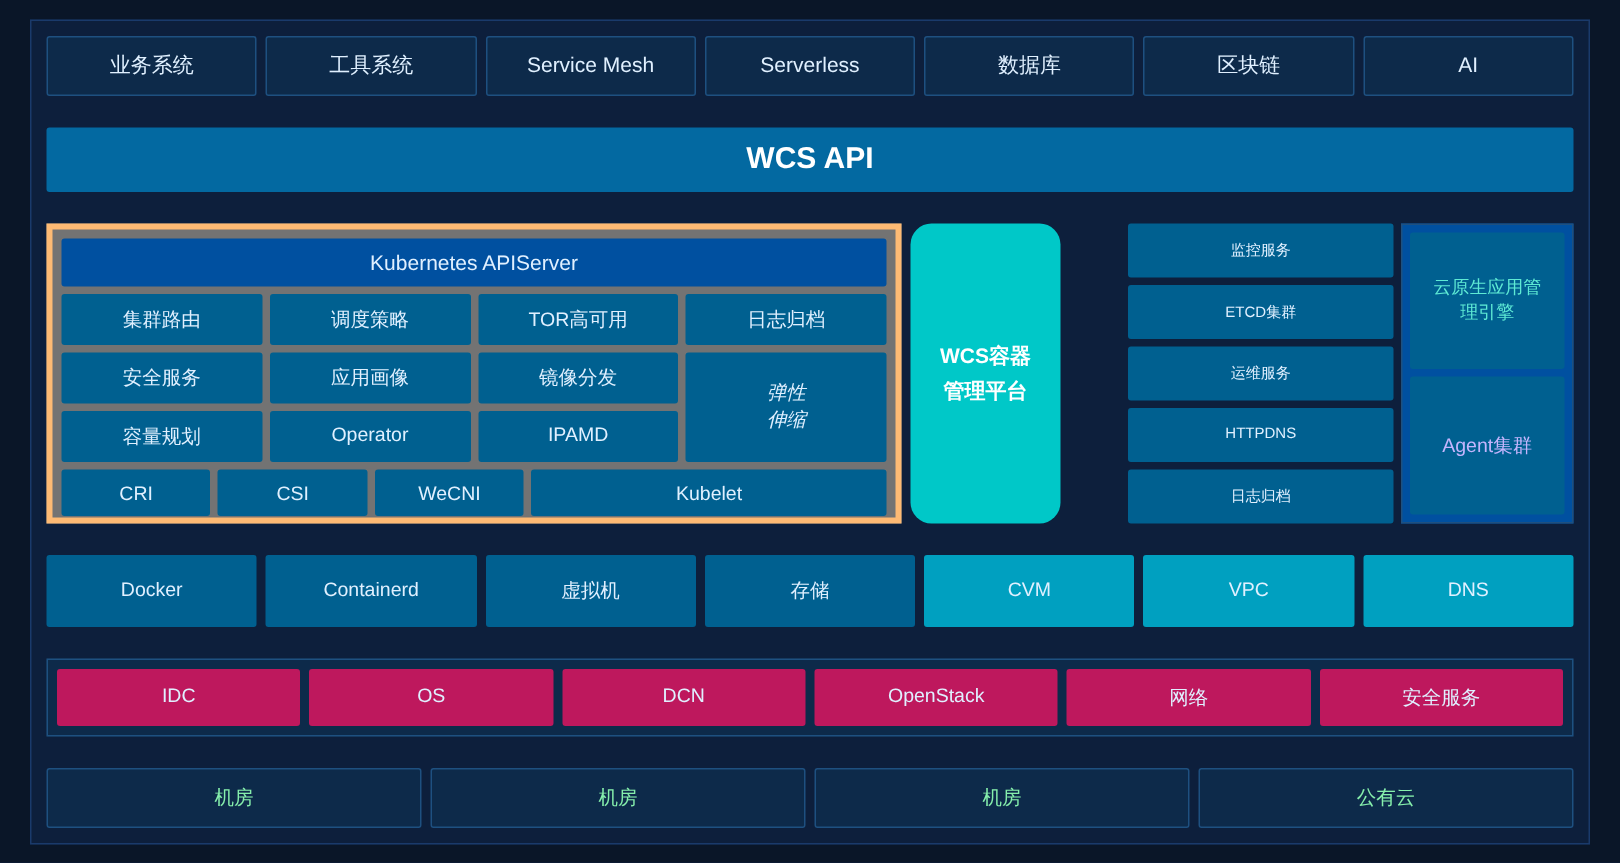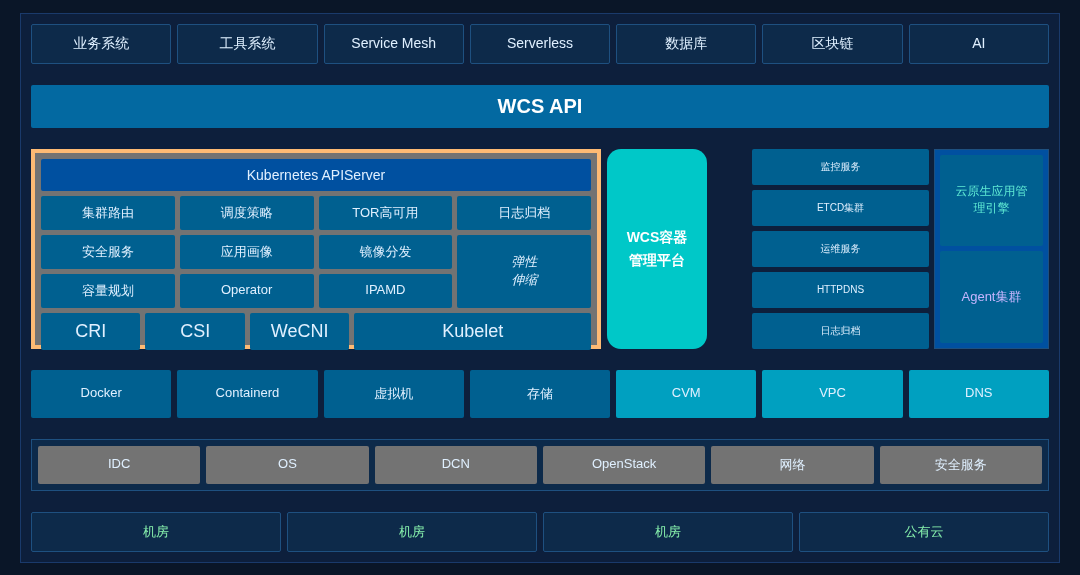--- a/index.html
+++ b/index.html
@@ -100,21 +100,21 @@
     .k8s-bottom-row {
       display: flex;
       gap: 5px;
     }
     .k8s-bottom-cell {
       flex: 1;
       background: #006090;
       color: #e0f0ff;
       text-align: center;
       padding: 8px 4px;
-      font-size: 18px;
+      font-size: 13px;
       border-radius: 2px;
     }
     .k8s-bottom-cell.wide {
       flex: 2.5;
     }
     
     .wcs-container-block {
       flex: 0 0 100px;
       background: #00c8c8;
       color: #fff;
@@ -209,21 +209,21 @@
     .row-idc {
       display: flex;
       gap: 6px;
       flex-shrink: 0;
       background: #0d2a4a;
       border: 1px solid #1e5080;
       padding: 6px;
     }
     .idc-box {
       flex: 1;
-      background: #737373;
+      background: #be185d;
       color: #e0f0ff;
       text-align: center;
       padding: 10px 4px;
       font-size: 13px;
       border-radius: 2px;
     }
     
     .row-room {
       display: flex;
       gap: 6px;

